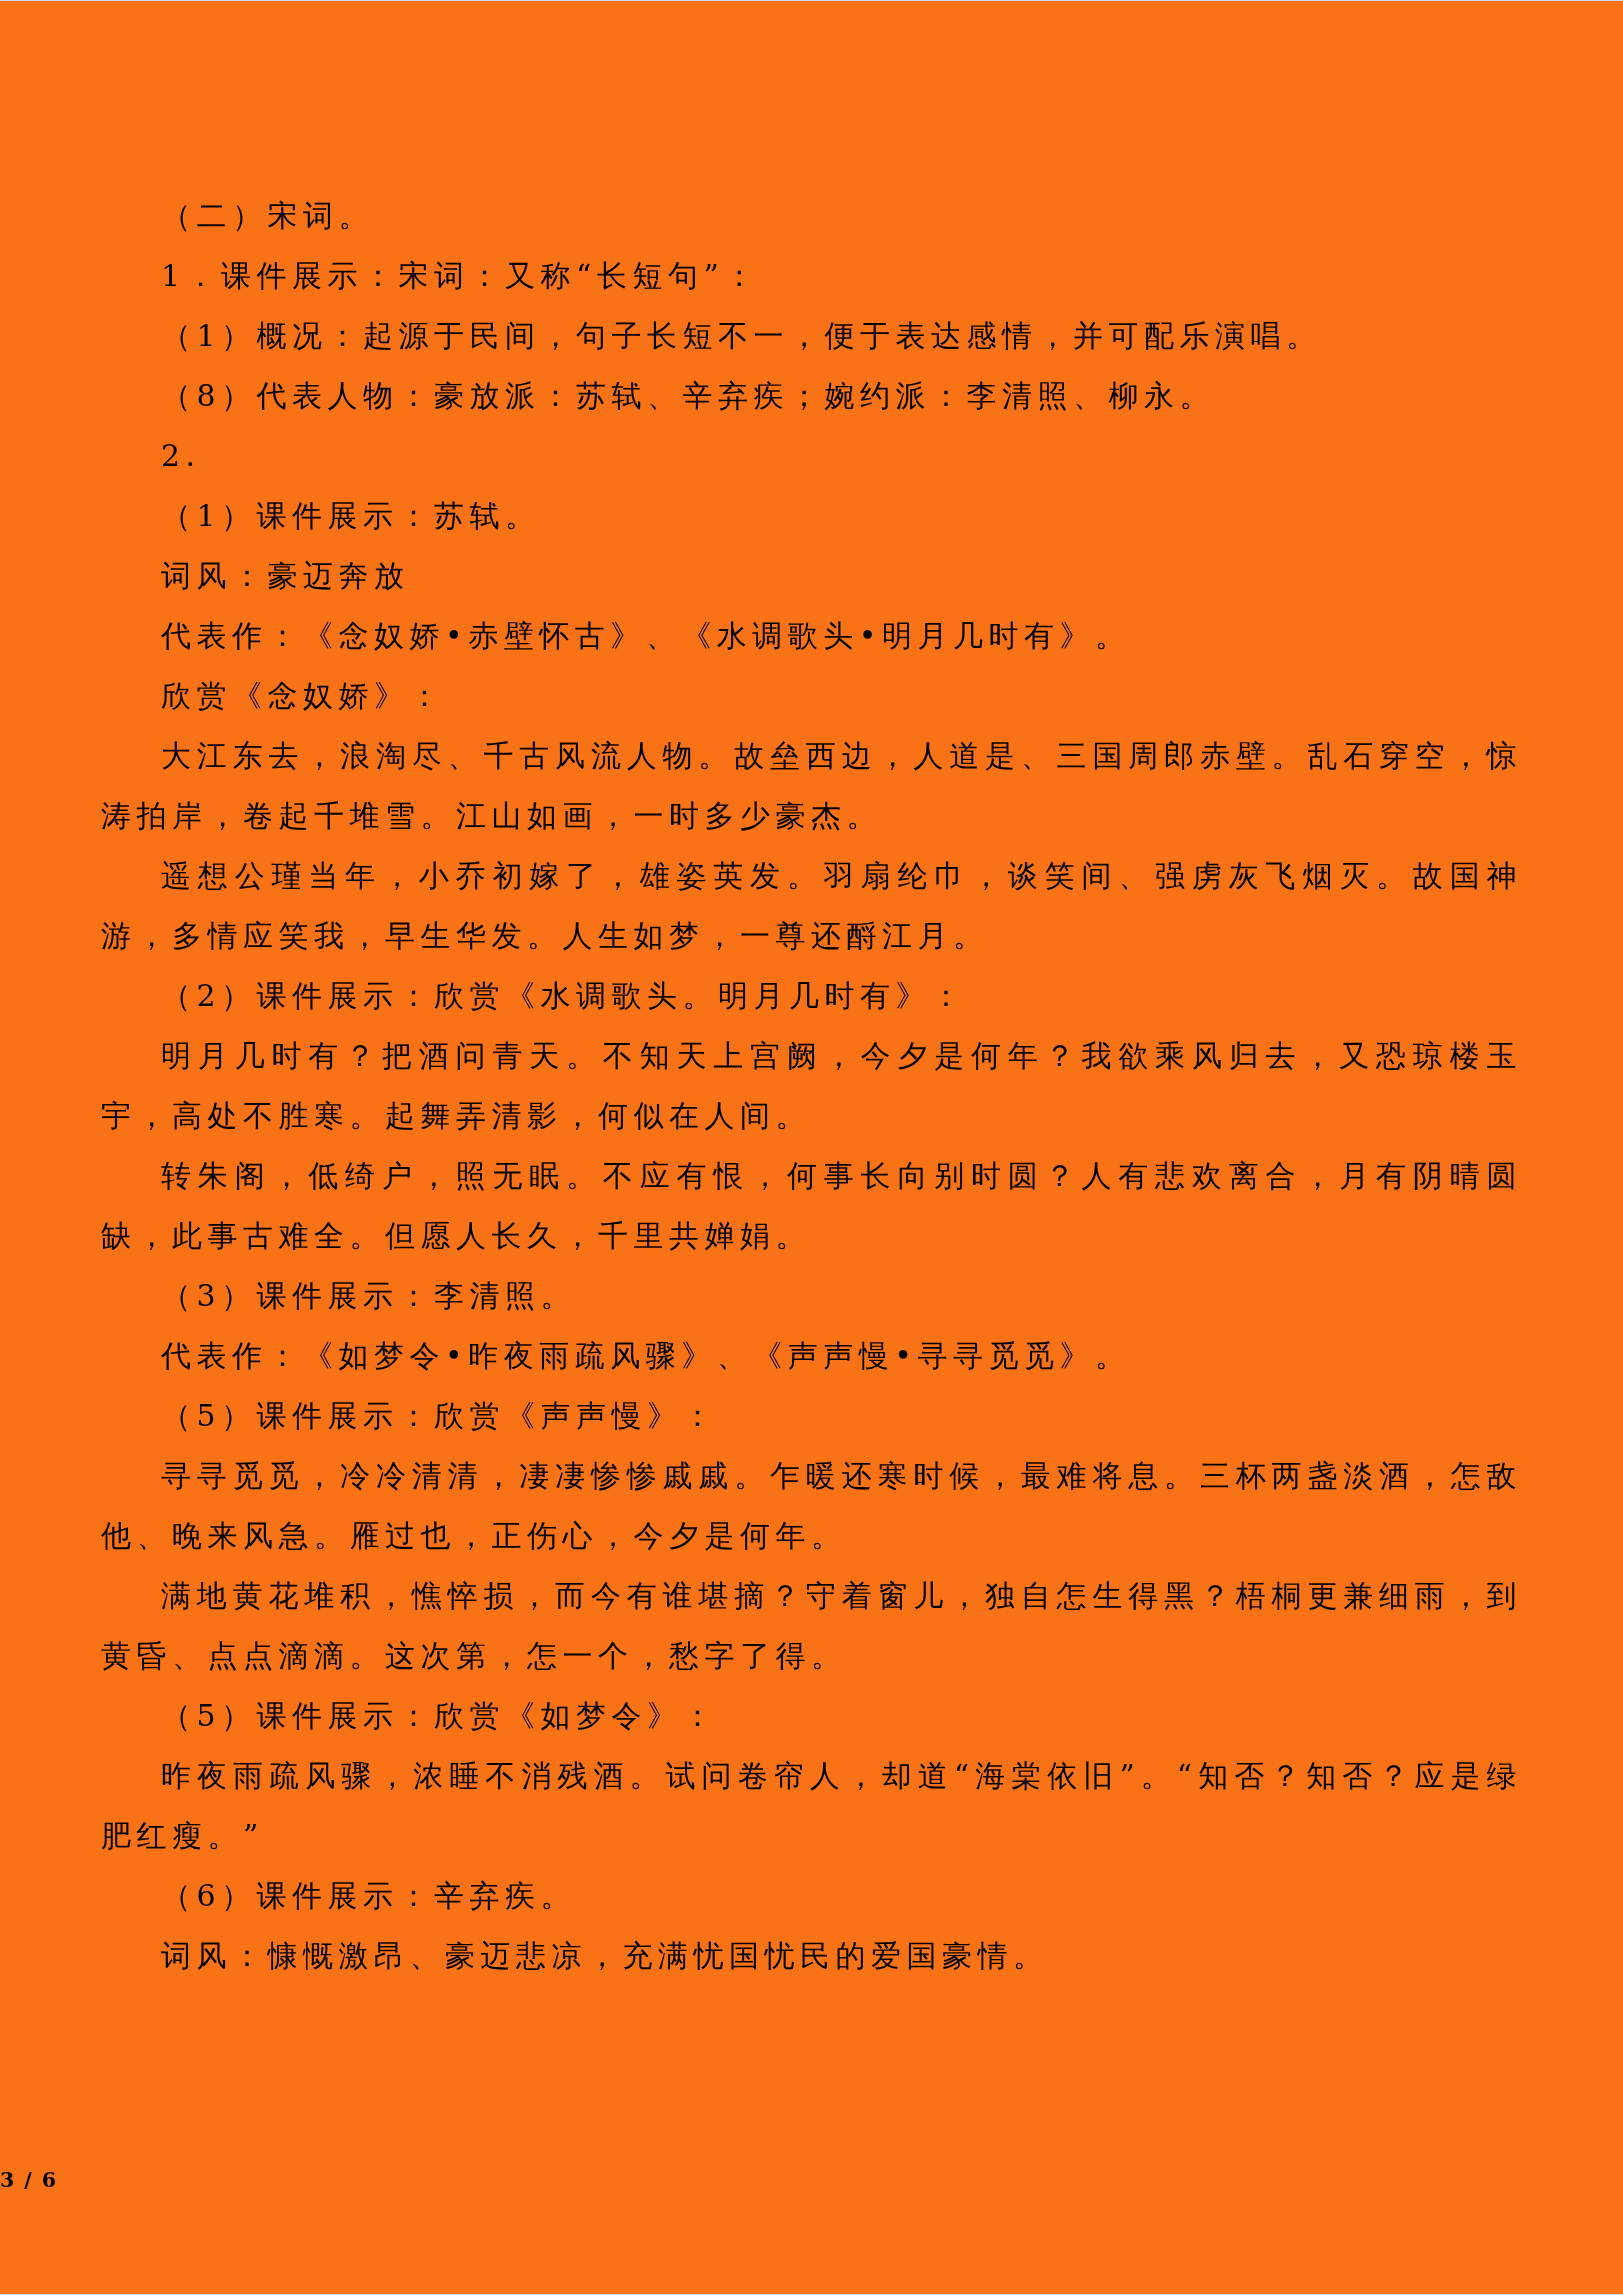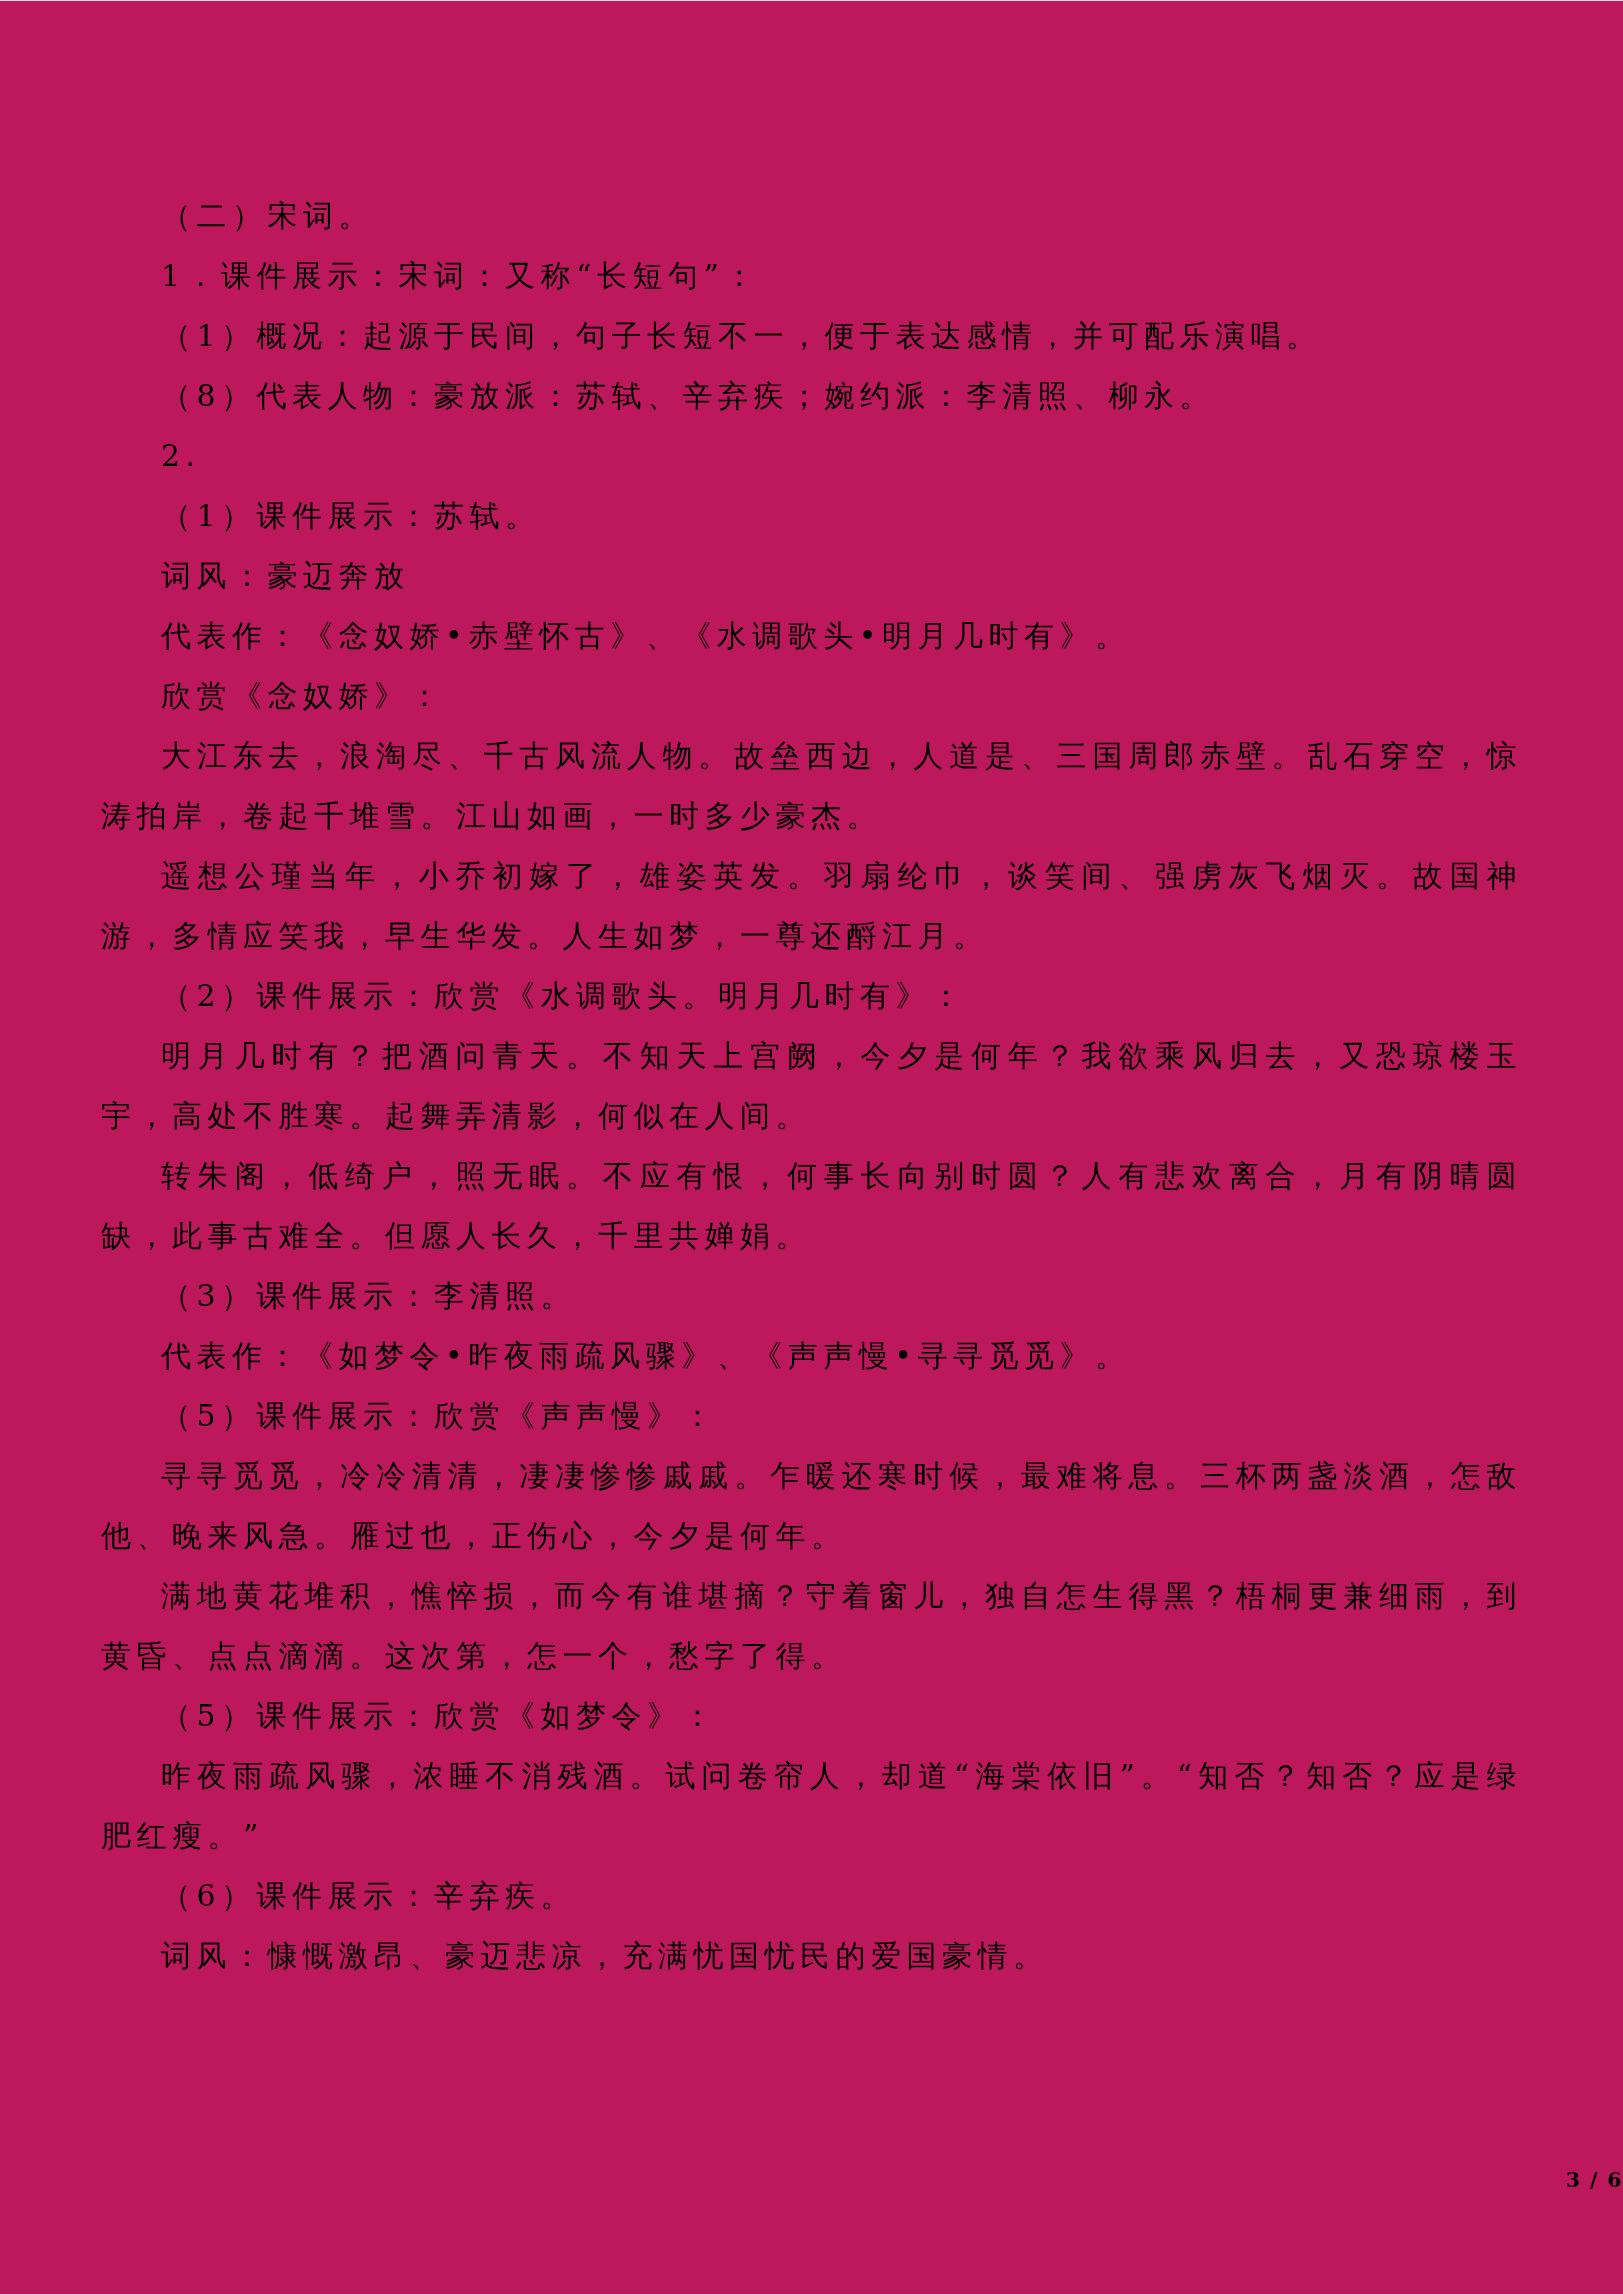--- a/index.html
+++ b/index.html
@@ -5,21 +5,21 @@
   html, body {
     margin: 0;
     padding: 0;
     background: #e8e8e8;
   }
   .page {
     position: relative;
     width: 1623px;
     height: 2295px;
     margin: 0 auto;
-    background: #be185d;
+    background: #f97316;
     border-top: 1.4px solid #dcdcdc;
     border-bottom: 1.4px solid #dcdcdc;
     box-sizing: border-box;
     font-family: "DejaVu Serif", "Liberation Serif", serif;
     color: #000000;
   }
   .content {
     position: absolute;
     top: 185px;
     left: 101px;
@@ -34,21 +34,21 @@
     text-indent: 2em;
     text-align: justify;
     word-break: break-all;
     overflow-wrap: break-word;
   }
   .footer {
     position: absolute;
     top: 2167px;
     left: 0;
     width: 100%;
-    text-align: right;
+    text-align: left;
     font-size: 20.5px;
     font-weight: bold;
     letter-spacing: 1.4px;
   }
 </style>
 </head>
 <body>
 
 <div class="page">
   <div class="content">

